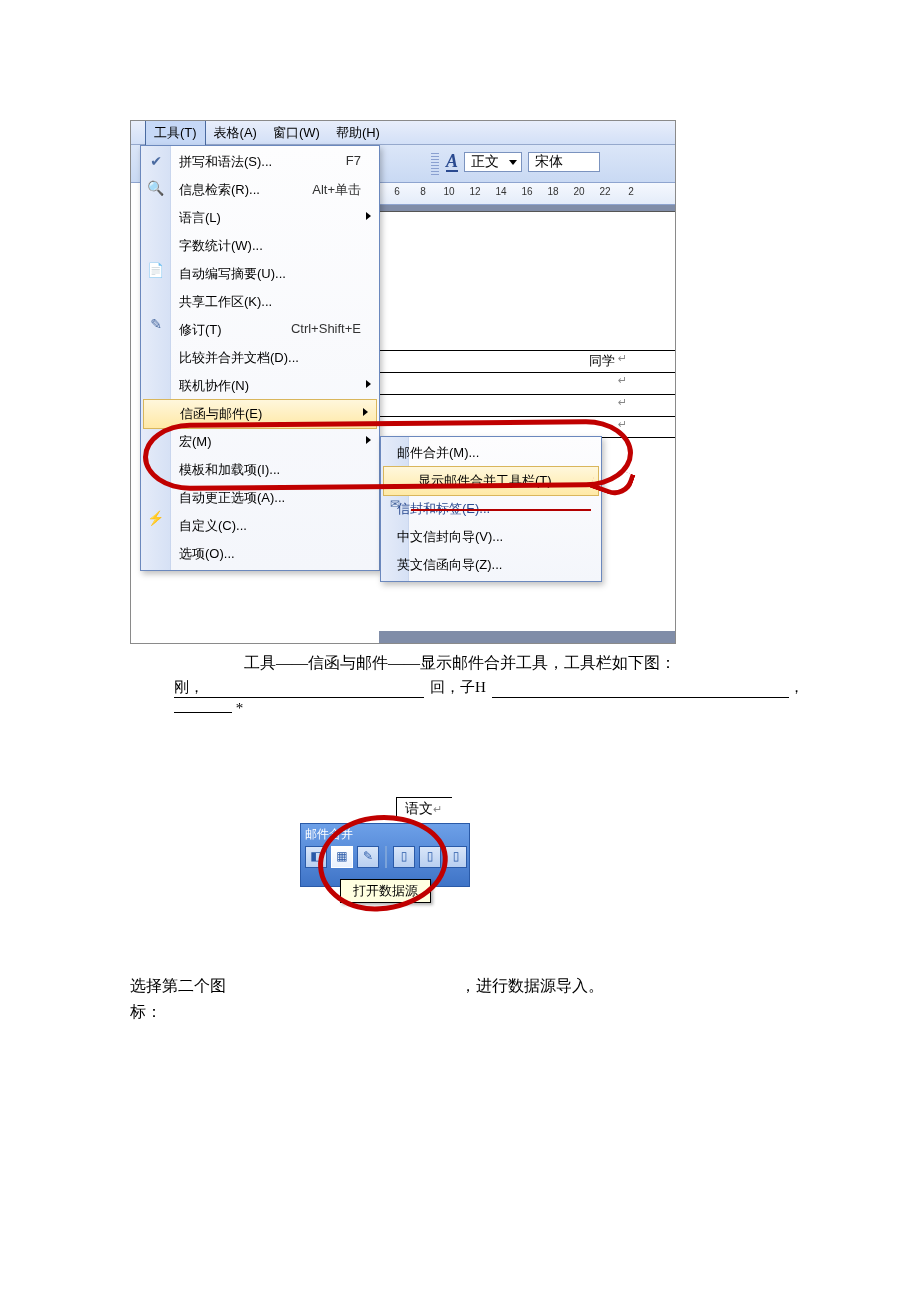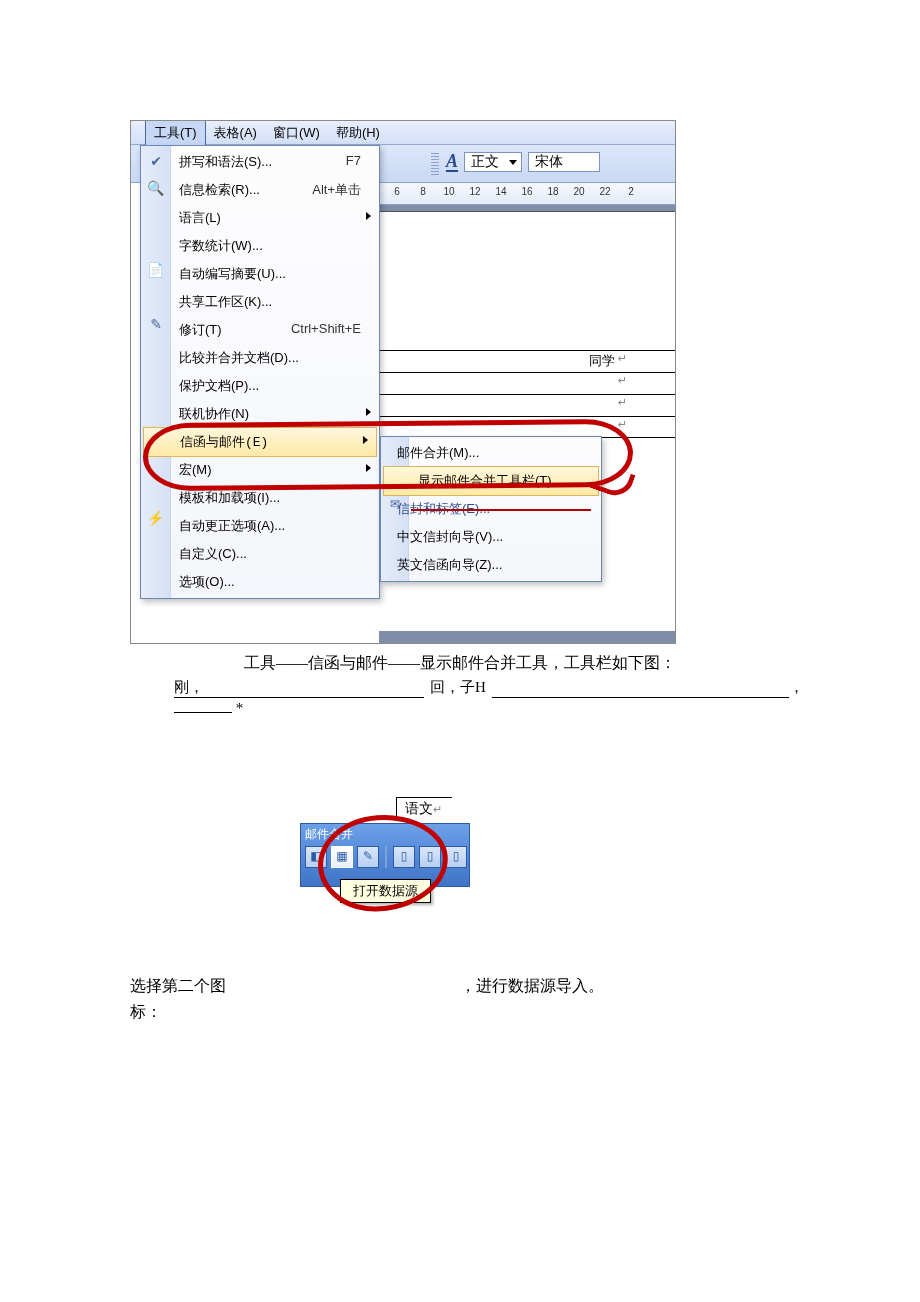--- a/index.html
+++ b/index.html
@@ -165,21 +165,20 @@
   .dropdown li .sc { position:absolute; right:18px; top:5px; color:#333;}
   .dropdown li .arr {
     position:absolute; right:8px; top:8px;
     width:0;height:0;border-top:4px solid transparent;border-bottom:4px solid transparent;border-left:5px solid #000;
   }
   .dropdown li.highlight {
     background: linear-gradient(#fff7dc,#ffe9a6);
     border:1px solid #d9b65c;
     margin:-1px 2px;
     padding-left:36px;
-    font-family:Liberation Mono, monospace;
   }
   
   .submenu {
     position:absolute;
     left: 249px; top: 315px;
     width: 222px;
     background: linear-gradient(#fdfdfe,#f4f6fb);
     border:1px solid #6b88bd;
     box-shadow:2px 3px 6px rgba(0,0,0,.25);
     z-index:11;
@@ -369,21 +368,20 @@
       <span class="icn" style="top:362px">⚡</span>
       <ul>
         <li><span>拼写和语法(S)...</span><span class="sc">F7</span></li>
         <li><span>信息检索(R)...</span><span class="sc">Alt+单击</span></li>
         <li><span>语言(L)</span><span class="arr"></span></li>
         <li><span>字数统计(W)...</span></li>
         <li><span>自动编写摘要(U)...</span></li>
         <li><span>共享工作区(K)...</span></li>
         <li><span>修订(T)</span><span class="sc">Ctrl+Shift+E</span></li>
         <li><span>比较并合并文档(D)...</span></li>
-        <li><span>保护文档(P)...</span></li>
         <li><span>联机协作(N)</span><span class="arr"></span></li>
         <li class="highlight"><span>信函与邮件(E)</span><span class="arr"></span></li>
         <li><span>宏(M)</span><span class="arr"></span></li>
         <li><span>模板和加载项(I)...</span></li>
         <li><span>自动更正选项(A)...</span></li>
         <li><span>自定义(C)...</span></li>
         <li><span>选项(O)...</span></li>
       </ul>
     </div>
 

